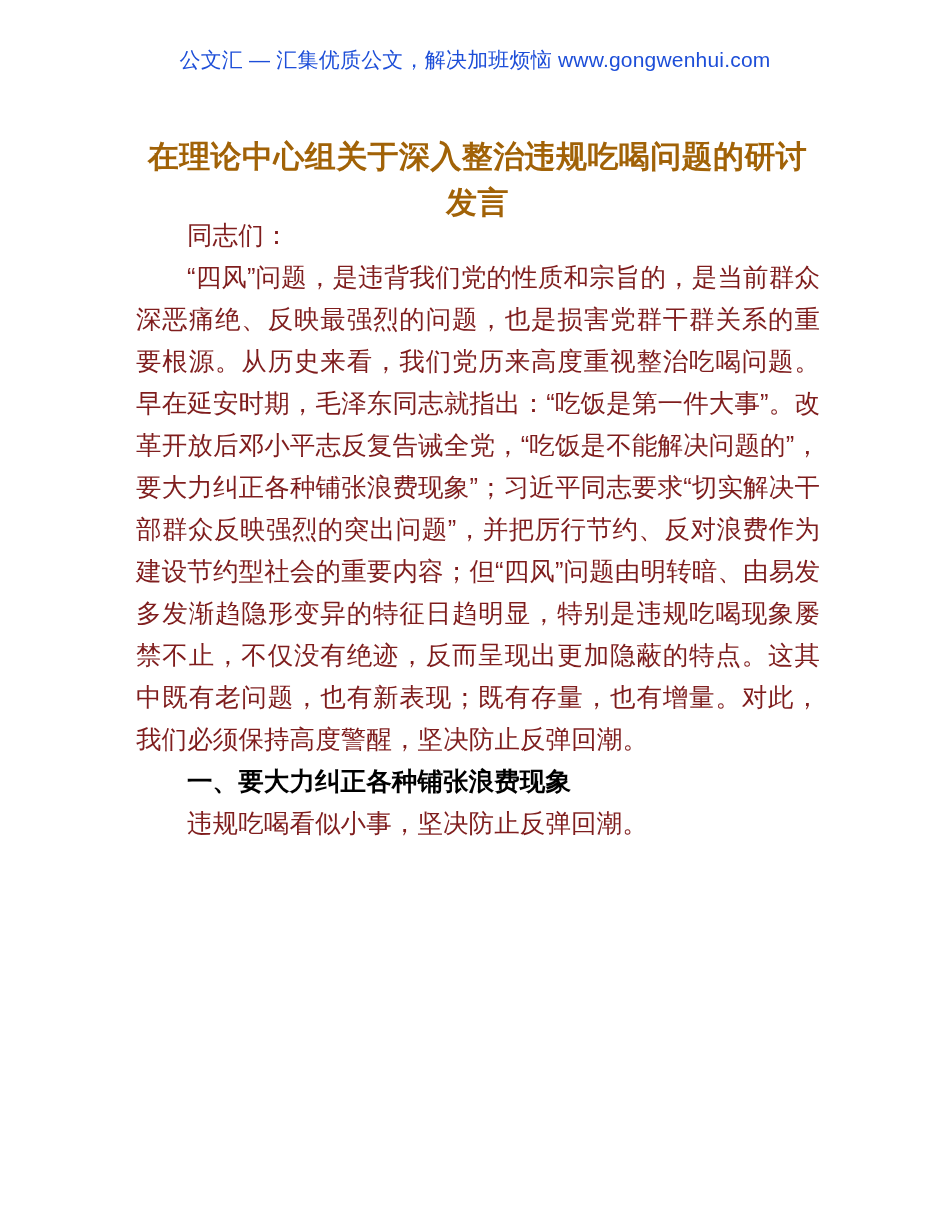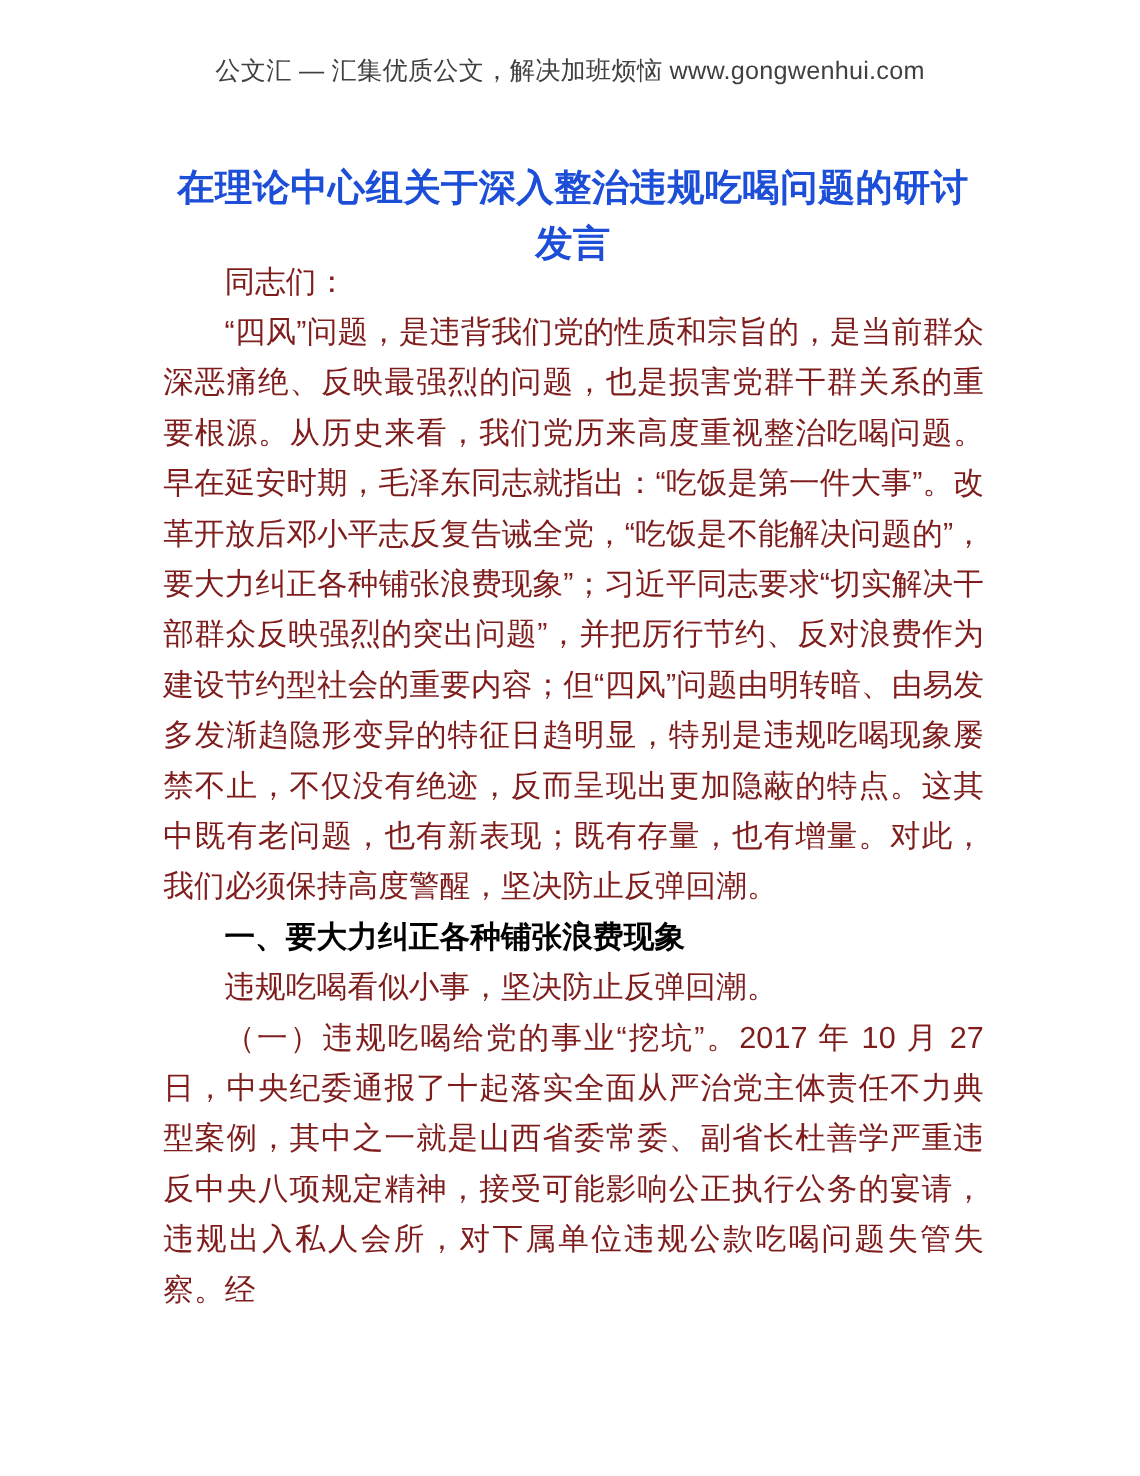--- a/index.html
+++ b/index.html
@@ -17,36 +17,36 @@
     background: #ffffff;
     overflow: hidden;
     box-sizing: border-box;
   }
   .watermark-header {
     position: absolute;
     top: 47px;
     left: 0;
     width: 950px;
     text-align: center;
-    color: #404040;
+    color: #1d4ed8;
     font-size: 21px;
     font-weight: 400;
     letter-spacing: 0.2px;
     white-space: nowrap;
     line-height: 1.25;
   }
   .doc-title {
     position: absolute;
     top: 113px;
     left: 135px;
     width: 685px;
     text-align: center;
     font-size: 31px;
     font-weight: bold;
-    color: #1d4ed8;
+    color: #a16207;
     line-height: 46px;
     letter-spacing: 0.4px;
   }
   .body-block {
     position: absolute;
     top: 214px;
     left: 136px;
     width: 684px;
   }
   p.para {
@@ -82,17 +82,16 @@
   <div class="body-block">
 
     <p class="para">同志们：</p>
 
     <p class="para">“四风”问题，是违背我们党的性质和宗旨的，是当前群众深恶痛绝、反映最强烈的问题，也是损害党群干群关系的重要根源。从历史来看，我们党历来高度重视整治吃喝问题。早在延安时期，毛泽东同志就指出：“吃饭是第一件大事”。改革开放后邓小平志反复告诫全党，“吃饭是不能解决问题的”，要大力纠正各种铺张浪费现象”；习近平同志要求“切实解决干部群众反映强烈的突出问题”，并把厉行节约、反对浪费作为建设节约型社会的重要内容；但“四风”问题由明转暗、由易发多发渐趋隐形变异的特征日趋明显，特别是违规吃喝现象屡禁不止，不仅没有绝迹，反而呈现出更加隐蔽的特点。这其中既有老问题，也有新表现；既有存量，也有增量。对此，我们必须保持高度警醒，坚决防止反弹回潮。</p>
 
     <p class="heading">一、要大力纠正各种铺张浪费现象</p>
 
     <p class="para">违规吃喝看似小事，坚决防止反弹回潮。</p>
 
-    <p class="para">（一）违规吃喝给党的事业“挖坑”。2017 年 10 月 27 日，中央纪委通报了十起落实全面从严治党主体责任不力典型案例，其中之一就是山西省委常委、副省长杜善学严重违反中央八项规定精神，接受可能影响公正执行公务的宴请，违规出入私人会所，对下属单位违规公款吃喝问题失管失察。经</p>
 
   </div>
 
 </div>
 
 </body></html>

